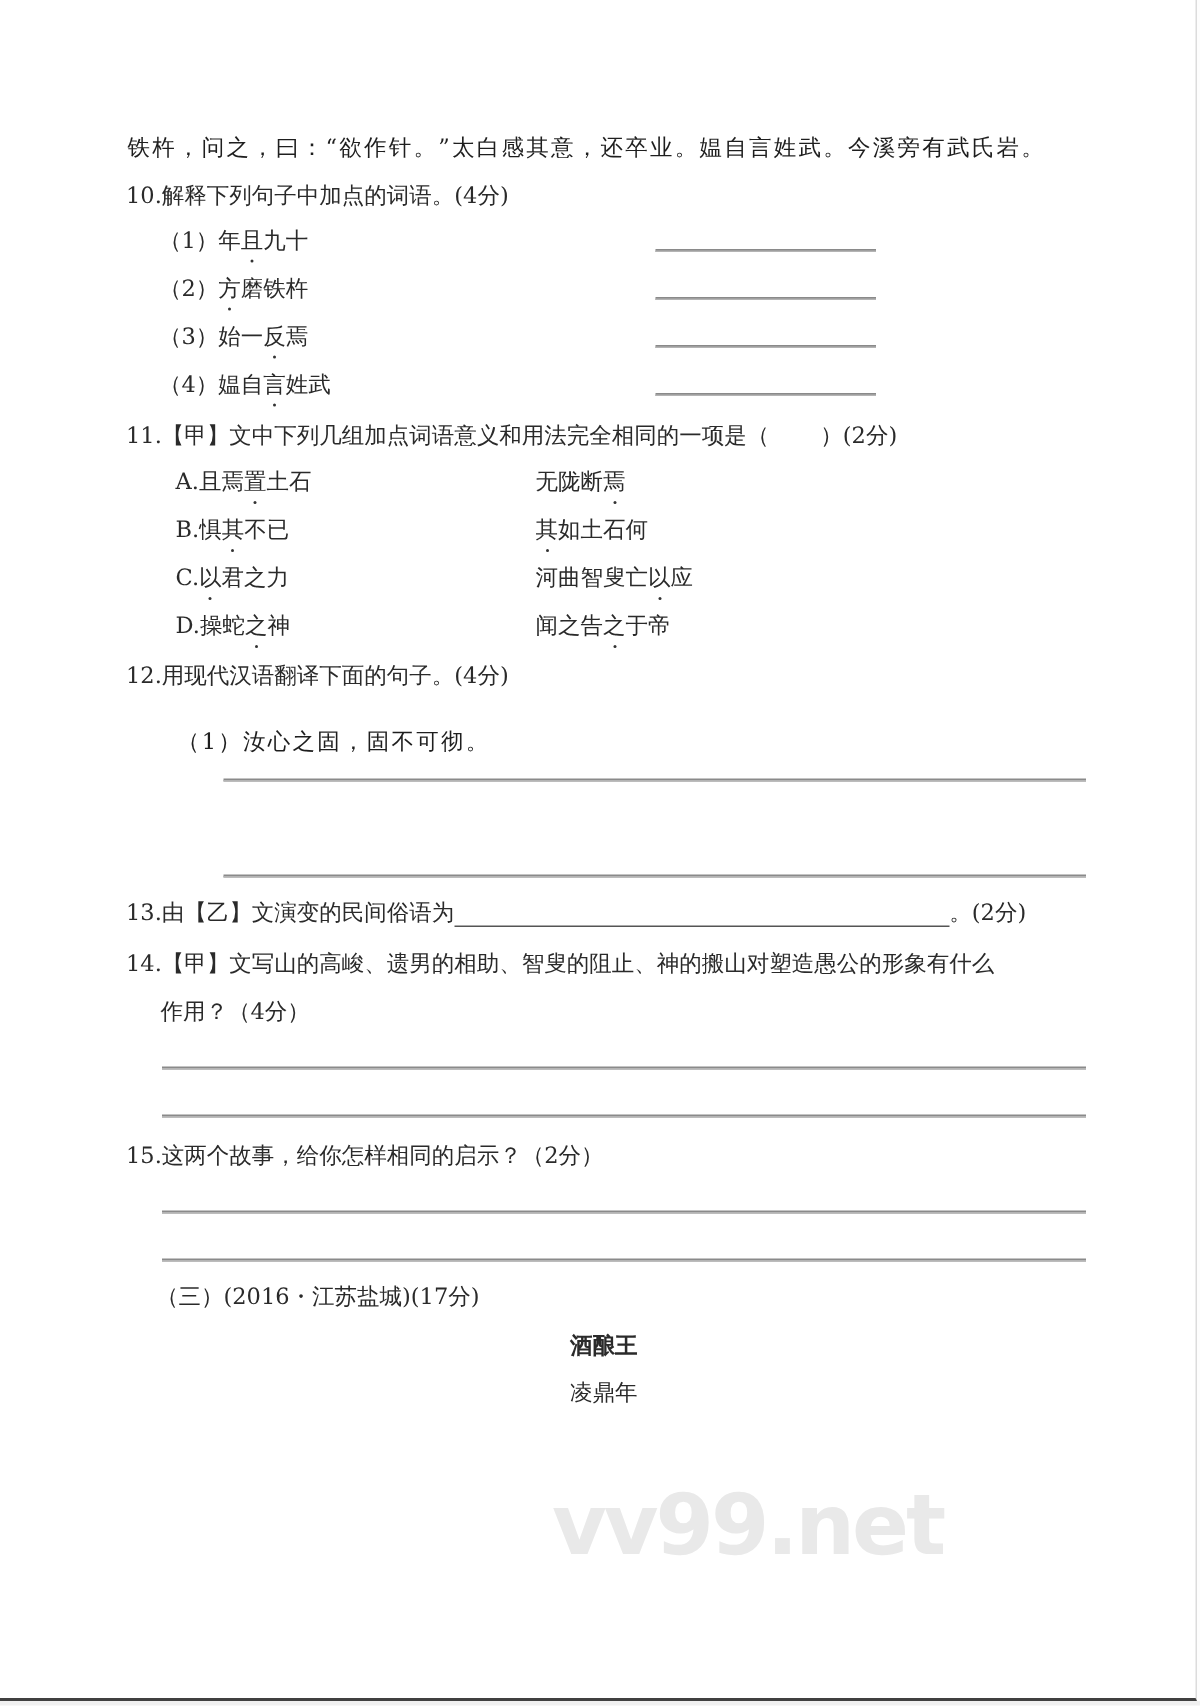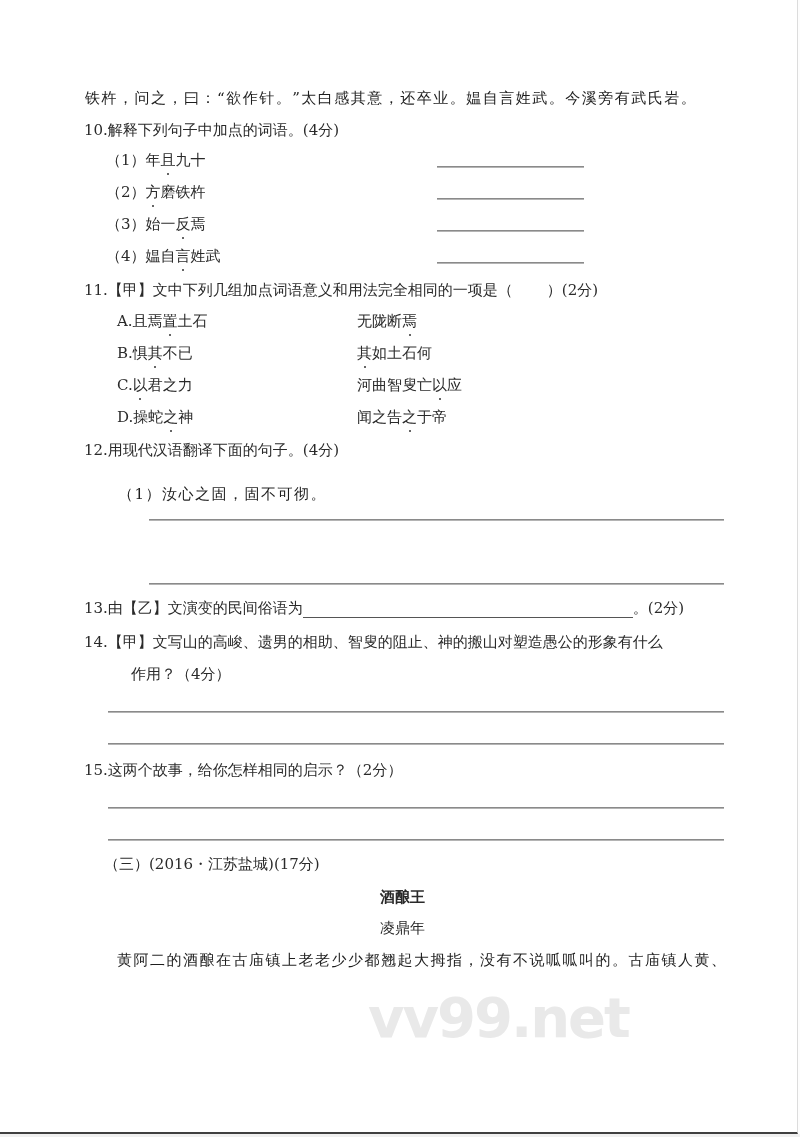--- a/index.html
+++ b/index.html
@@ -86,28 +86,27 @@
   <div class="line" style="left:84px; top:440px;">12.用现代汉语翻译下面的句子。(4分)</div>
   <div class="line kai" style="left:118px; top:484px;"><span>（1）</span><span>汝心之固，固不可彻。</span></div>
   <div class="uline" style="left:149px; top:519px; width:575px;"></div>
   <div class="uline" style="left:149px; top:583px; width:575px;"></div>
 
   <div class="line" style="left:84px; top:598px;">
     <span>13.由【乙】文演变的民间俗语为</span><span class="blank13"></span><span>。(2分)</span>
   </div>
 
   <div class="line" style="left:84px; top:632px;">14.【甲】文写山的高峻、遗男的相助、智叟的阻止、神的搬山对塑造愚公的形象有什么</div>
-  <div class="line" style="left:107px; top:664px;margin-left:24px;">作用？（4分）</div>
+  <div class="line" style="left:107px; top:664px;">作用？（4分）</div>
   <div class="uline" style="left:108px; top:711px; width:616px;"></div>
   <div class="uline" style="left:108px; top:743px; width:616px;"></div>
 
   <div class="line" style="left:84px; top:760px;">15.这两个故事，给你怎样相同的启示？（2分）</div>
   <div class="uline" style="left:108px; top:807px; width:616px;"></div>
   <div class="uline" style="left:108px; top:839px; width:616px;"></div>
 
   <div class="line" style="left:104px; top:854px;">（三）(2016・江苏盐城)(17分)</div>
   <div class="line title" style="left:380px; top:887px;">酒酿王</div>
   <div class="line" style="left:380px; top:918px;">凌鼎年</div>
-  <div class="line kai" style="left:117px; top:950px;">黄阿二的酒酿在古庙镇上老老少少都翘起大拇指，没有不说呱呱叫的。古庙镇人黄、</div>
 
   <div class="watermark">vv99.net</div>
 </div>
 <div class="bottom-band"></div>
 
 </body></html>

